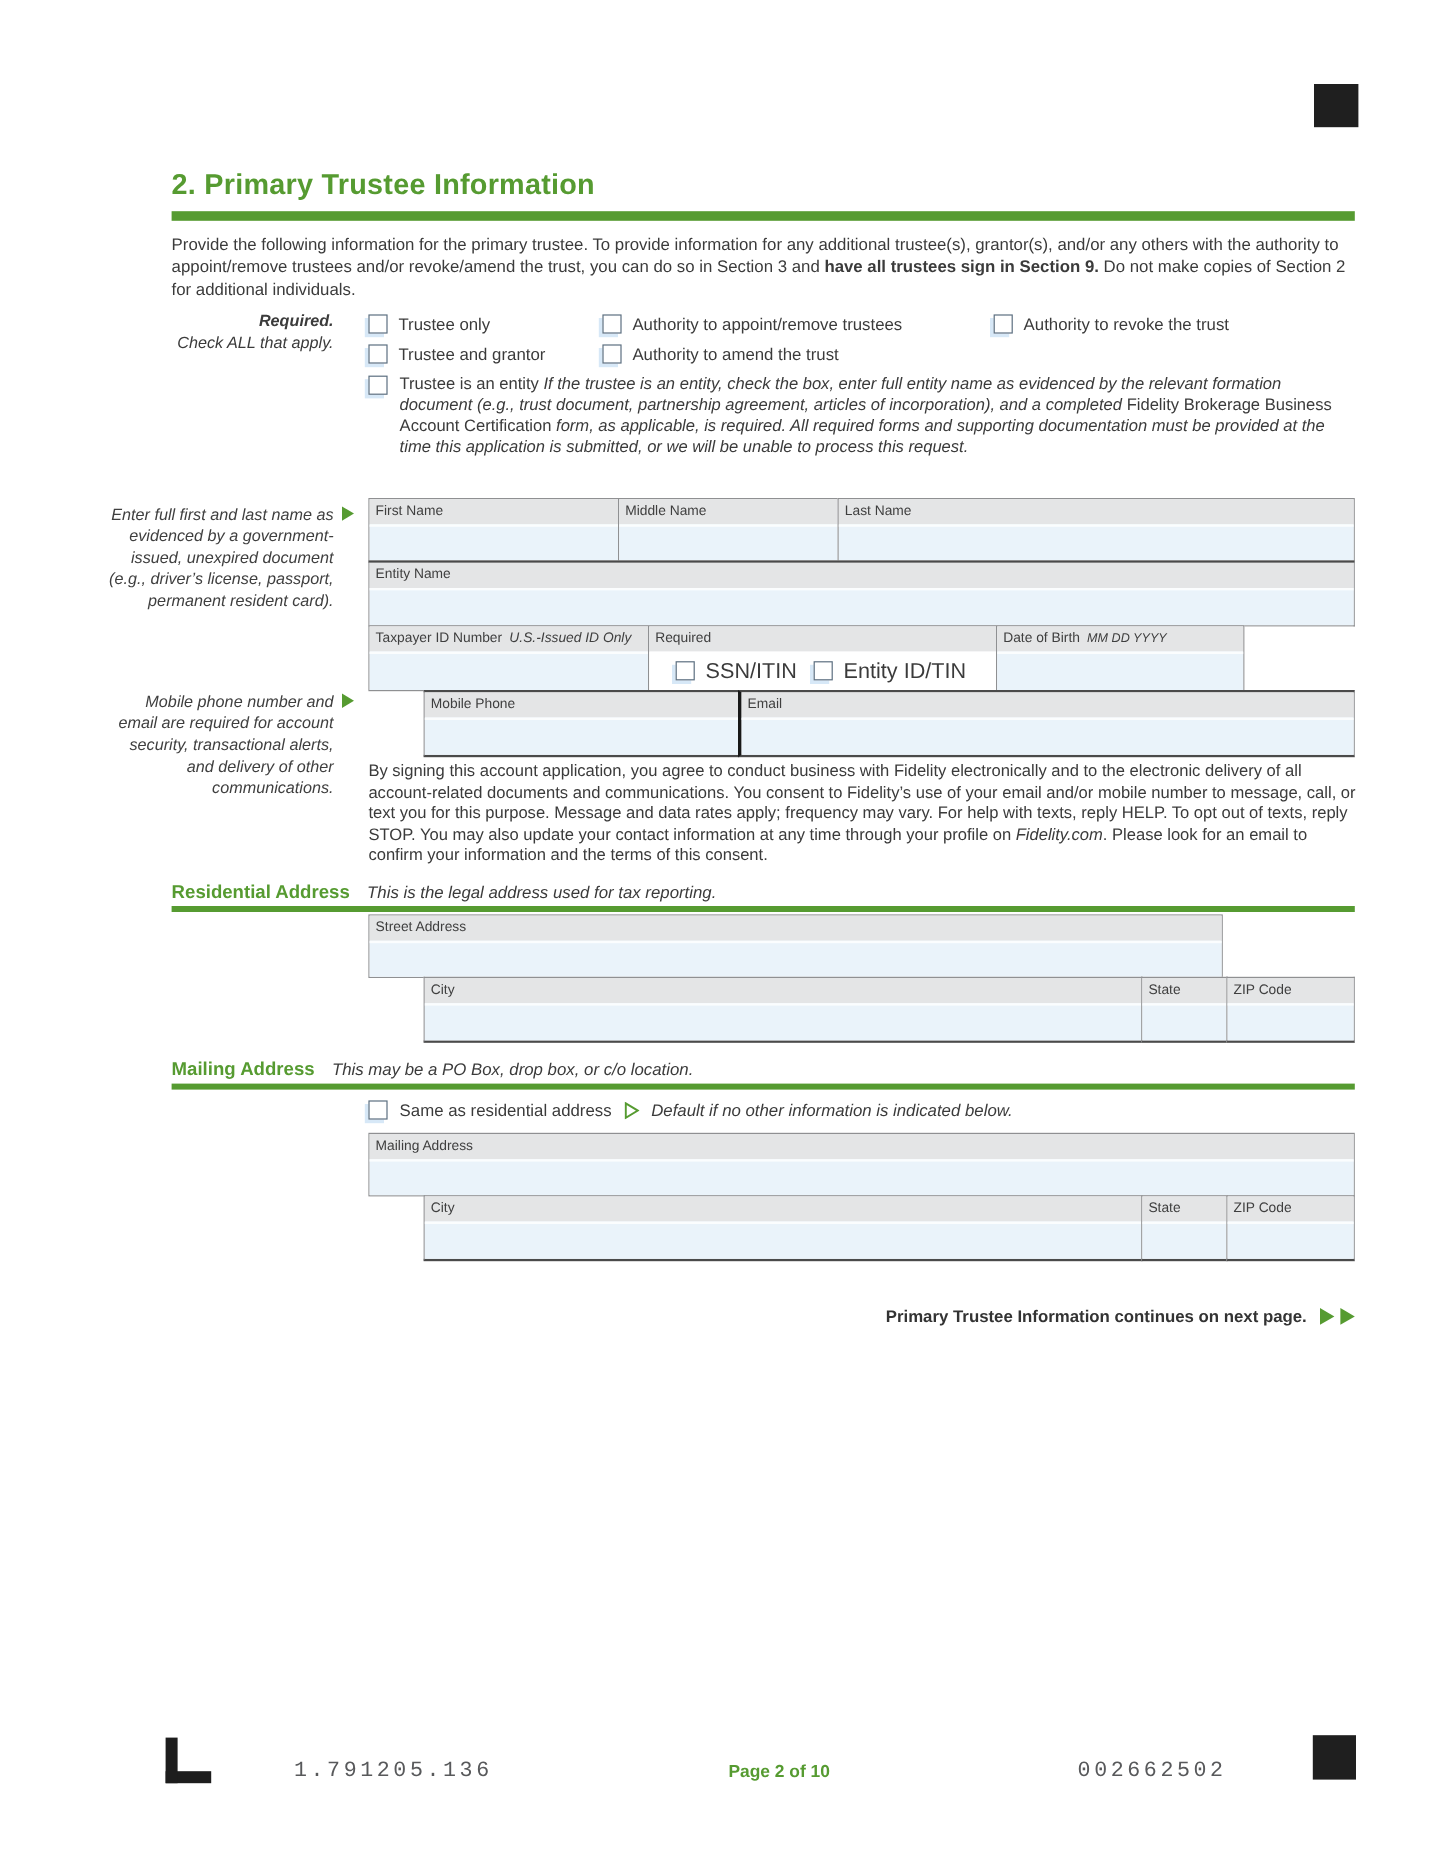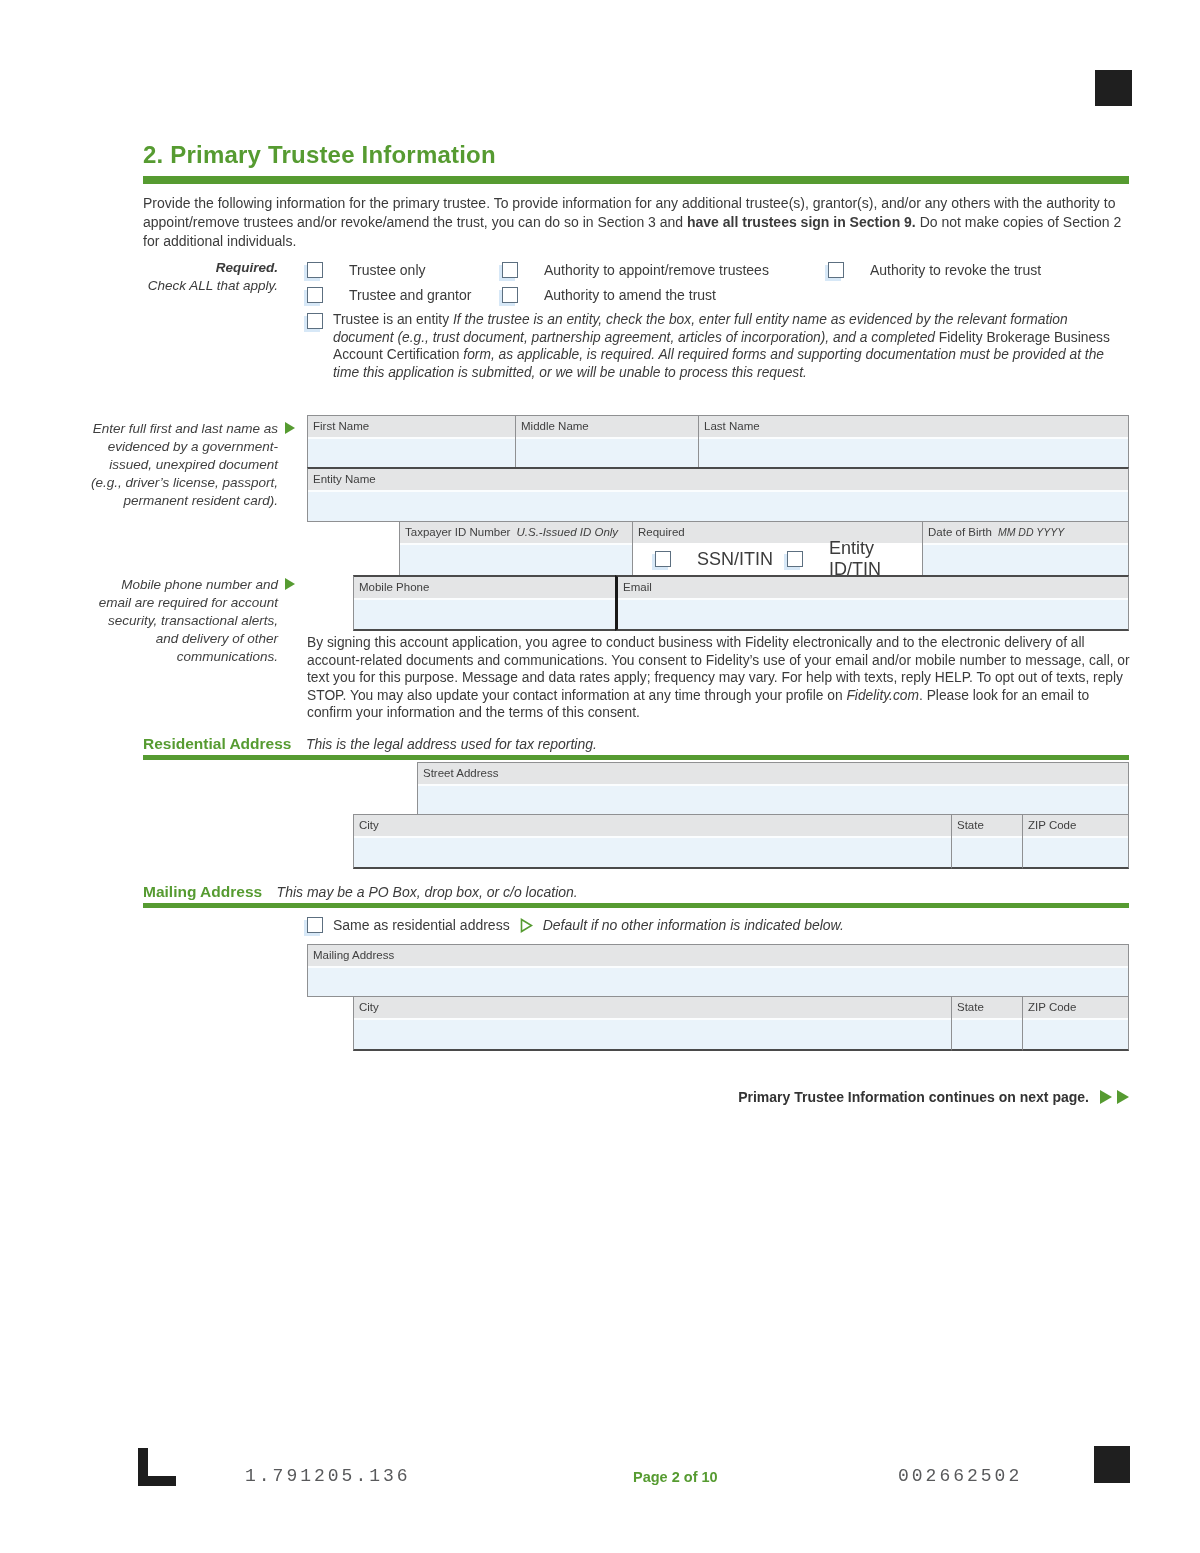--- a/index.html
+++ b/index.html
@@ -27,33 +27,33 @@
   .subnote{font-size:14px;font-style:italic;color:var(--txt);margin-left:10px;font-weight:normal;}
 
   .body-txt{font-size:14px;line-height:19px;color:var(--txt);}
   .consent-txt{font-size:13.8px;line-height:17.6px;color:var(--txt);}
   .b{font-weight:bold;}
   .i{font-style:italic;}
 
   
   .cb{display:inline-block;width:16px;height:16px;background:#fff;
       border:1.5px solid #5c6f80;box-shadow:-3px 3px 0 0 #d7e8f7;flex:none;}
-  .cb-item{display:flex;align-items:center;gap:26px;font-size:14px;}
+  .cb-item{display:flex;align-items:center;gap:9px;font-size:14px;}
   .cb-row{display:flex;align-items:center;height:25px;}
 
   .req-label{text-align:right;font-size:13.5px;line-height:18px;}
 
   
   .mnote{text-align:right;font-style:italic;font-size:13.5px;line-height:18px;color:#3f3f3f;}
   .tri{width:0;height:0;border-top:6px solid transparent;border-bottom:6px solid transparent;
        border-left:10px solid var(--green);}
 
   
   .ftable{width:822px;}
-  .trow{display:flex;justify-content:flex-end;}
+  .trow{display:flex;}
   .trow + .trow{margin-top:-1px;}
   .cell{border:1px solid var(--line);background:#fff;}
   .cell + .cell{margin-left:-1px;}
   .cell-h{height:21px;padding:4px 4px 0 5px;font-size:11.5px;color:#3f3f3f;background:var(--hdr);
           white-space:nowrap;overflow:hidden;}
   .cell-h .hint{font-style:italic;margin-left:6px;}
   .cell-i{height:30px;background:var(--inp);border-top:2px solid #fbfdfe;}
   .cell-i.tall{height:31px;}
   .heavy-top{border-top:2px solid var(--heavy);}
   .heavy-bottom{border-bottom:2px solid var(--heavy);margin-left:46px;}
@@ -252,17 +252,17 @@
   </div>
 
   <div class="abs continue" style="right:71px;top:1089px;">
     <span>Primary Trustee Information continues on next page.</span>
     <span class="tri" style="margin-left:6px;border-top-width:7px;border-bottom-width:7px;border-left-width:12px;"></span>
     <span class="tri" style="border-top-width:7px;border-bottom-width:7px;border-left-width:12px;"></span>
   </div>
 
   <div class="abs corner-l" style="left:138px;top:1448px;"></div>
   <div class="abs mono" style="left:245px;top:1466px;">1.791205.136</div>
-  <div class="abs pagenum" style="left:633px;top:1469px;">Page 2 of 10</div>
+  <div class="abs pagenum" style="left:607px;top:1469px;">Page 2 of 10</div>
   <div class="abs mono" style="left:898px;top:1466px;">002662502</div>
   <div class="abs sq" style="left:1094px;top:1446px;width:36px;height:37px;"></div>
 
 </div>
 
 </body></html>

